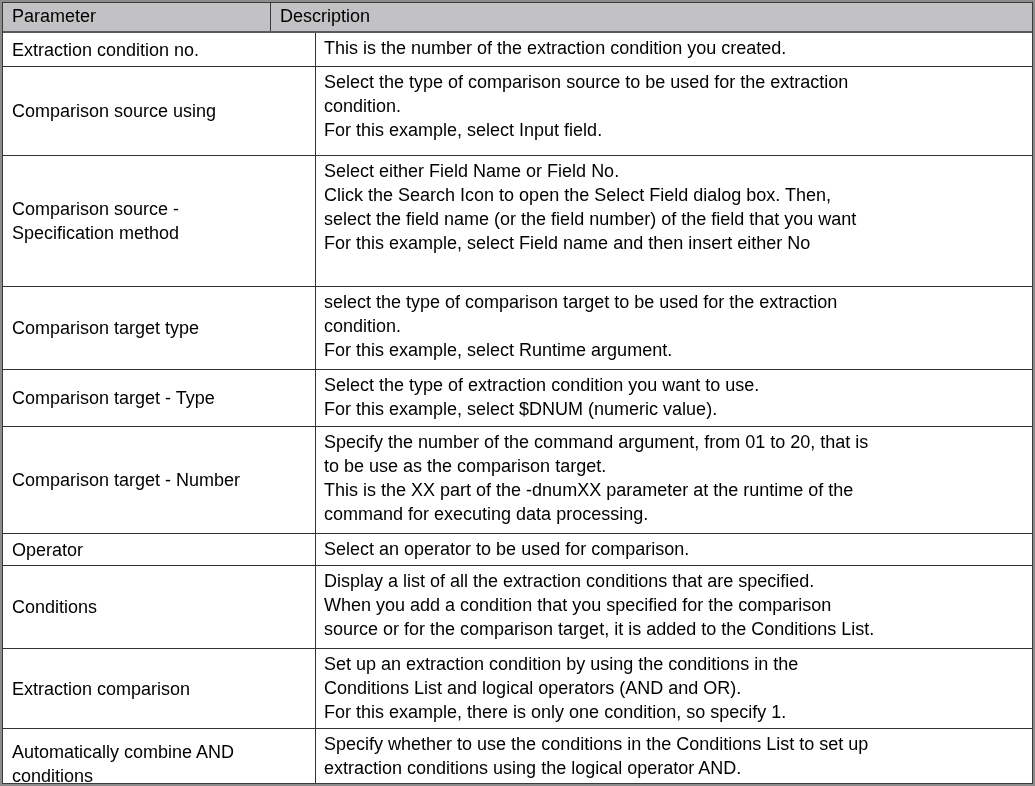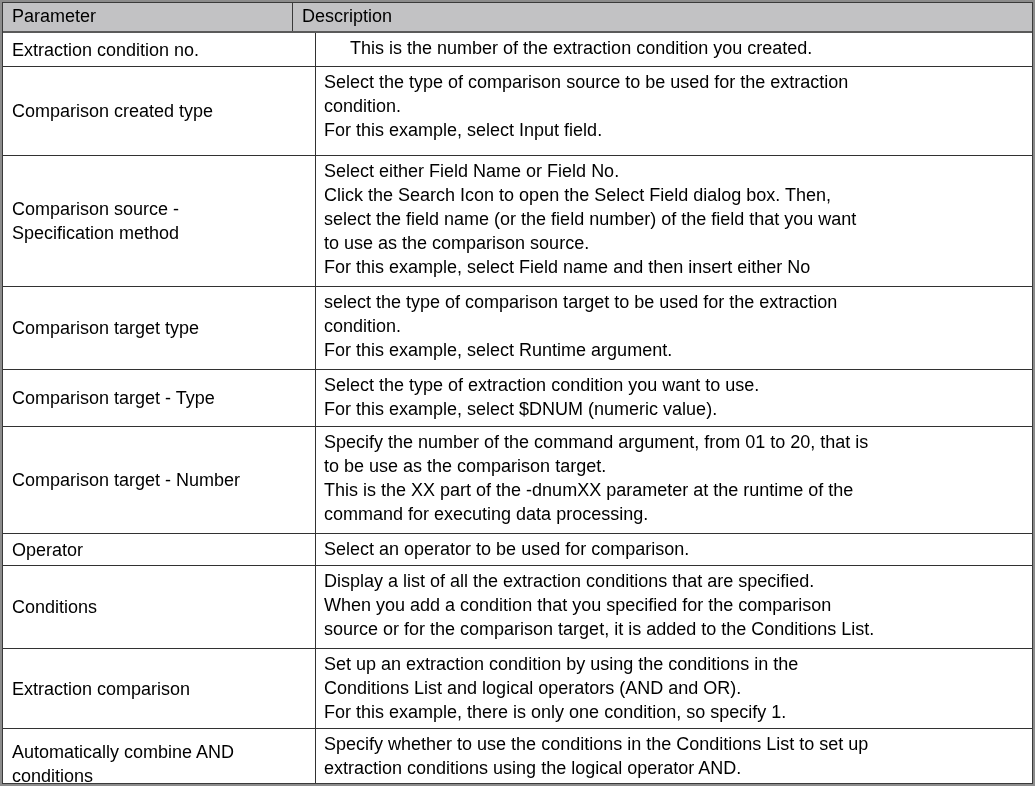--- a/index.html
+++ b/index.html
@@ -42,21 +42,21 @@
   }
   .th {
     display: flex;
     align-items: center;
     box-sizing: border-box;
     padding: 1px 8px 2px 9px;
     font-size: 18px;
     color: #000;
   }
   .th.param {
-    width: 290px;
+    width: 268px;
     flex: 0 0 auto;
     border-right: 1px solid #3a3a3a;
   }
   .th.desc { flex: 1 1 auto; }
 
   .tr {
     display: flex;
     box-sizing: border-box;
     flex: 0 0 auto;
   }
@@ -80,21 +80,21 @@
   .td.desc {
     flex: 1 1 auto;
     padding: 3px 8px 4px 8px;
   }
   .line { white-space: pre; }
   .td.desc .line { white-space: normal; }
   span.b { font-weight: 400; }
   span.i { }
 
   
-  #tbody .tr:nth-child(1)  { min-height: 33px; gap: 26px; }
+  #tbody .tr:nth-child(1)  { min-height: 33px; }
   #tbody .tr:nth-child(2)  { min-height: 89px; }
   #tbody .tr:nth-child(3)  { min-height: 131px; }
   #tbody .tr:nth-child(4)  { min-height: 83px; }
   #tbody .tr:nth-child(5)  { min-height: 57px; }
   #tbody .tr:nth-child(6)  { min-height: 107px; }
   #tbody .tr:nth-child(7)  { min-height: 30px; }
   #tbody .tr:nth-child(8)  { min-height: 83px; }
   #tbody .tr:nth-child(9)  { min-height: 69px; }
   #tbody .tr:nth-child(10) { min-height: 70px; }
 </style>
@@ -112,38 +112,37 @@
         <div class="tr">
           <div class="td param">
             <div class="line">Extraction condition no.</div>
           </div>
           <div class="td desc">
             <div class="line"><span>This is the number of the extraction condition you created.</span></div>
           </div>
         </div>
         <div class="tr">
           <div class="td param">
-            <div class="line">Comparison created type</div>
+            <div class="line">Comparison source using</div>
           </div>
           <div class="td desc">
             <div class="line"><span>Select the type of comparison source to be used for the extraction</span></div>
             <div class="line"><span>condition.</span></div>
             <div class="line"><span>For this example, select </span><span class="b">Input field</span><span>.</span></div>
           </div>
         </div>
         <div class="tr">
           <div class="td param">
             <div class="line">Comparison source -</div>
             <div class="line">Specification method</div>
           </div>
           <div class="td desc">
             <div class="line"><span>Select either </span><span class="b">Field Name</span><span> or </span><span class="b">Field No.</span></div>
             <div class="line"><span>Click the </span><span class="b">Search Icon</span><span> to open the </span><span class="b">Select Field</span><span> dialog box. Then,</span></div>
             <div class="line"><span>select the field name (or the field number) of the field that you want</span></div>
-            <div class="line"><span>to use as the comparison source.</span></div>
             <div class="line"><span>For this example, select </span><span class="b">Field name</span><span> and then insert either No</span></div>
           </div>
         </div>
         <div class="tr">
           <div class="td param">
             <div class="line">Comparison target type</div>
           </div>
           <div class="td desc">
             <div class="line"><span>select the type of comparison target to be used for the extraction</span></div>
             <div class="line"><span>condition.</span></div>

